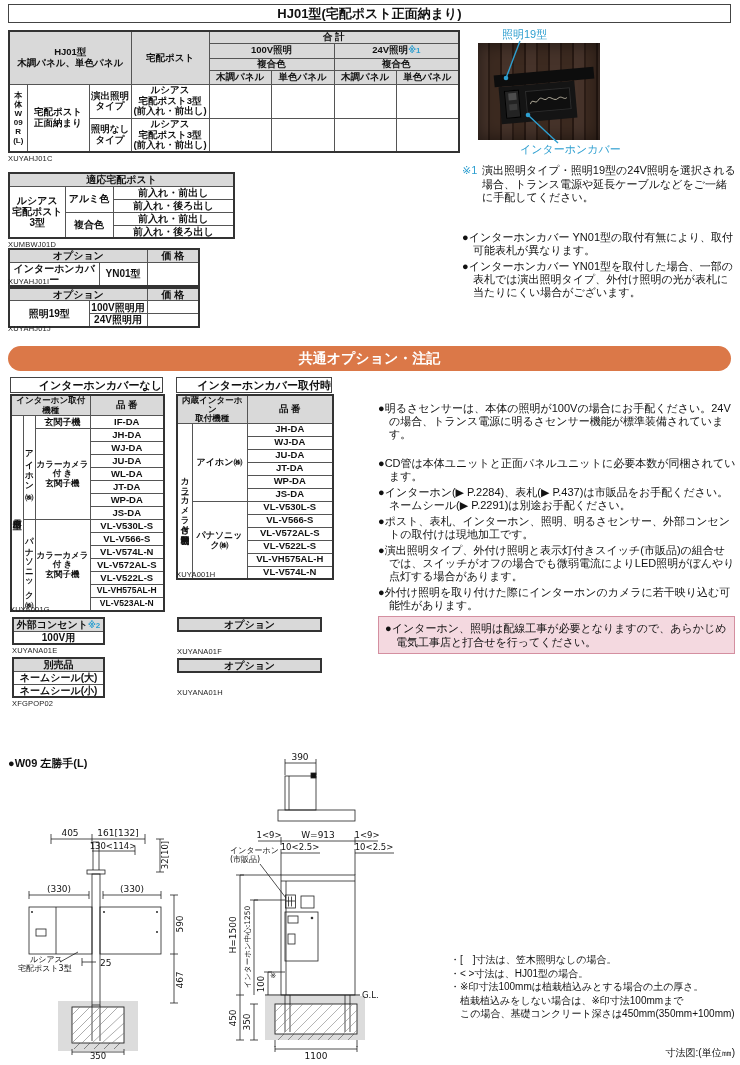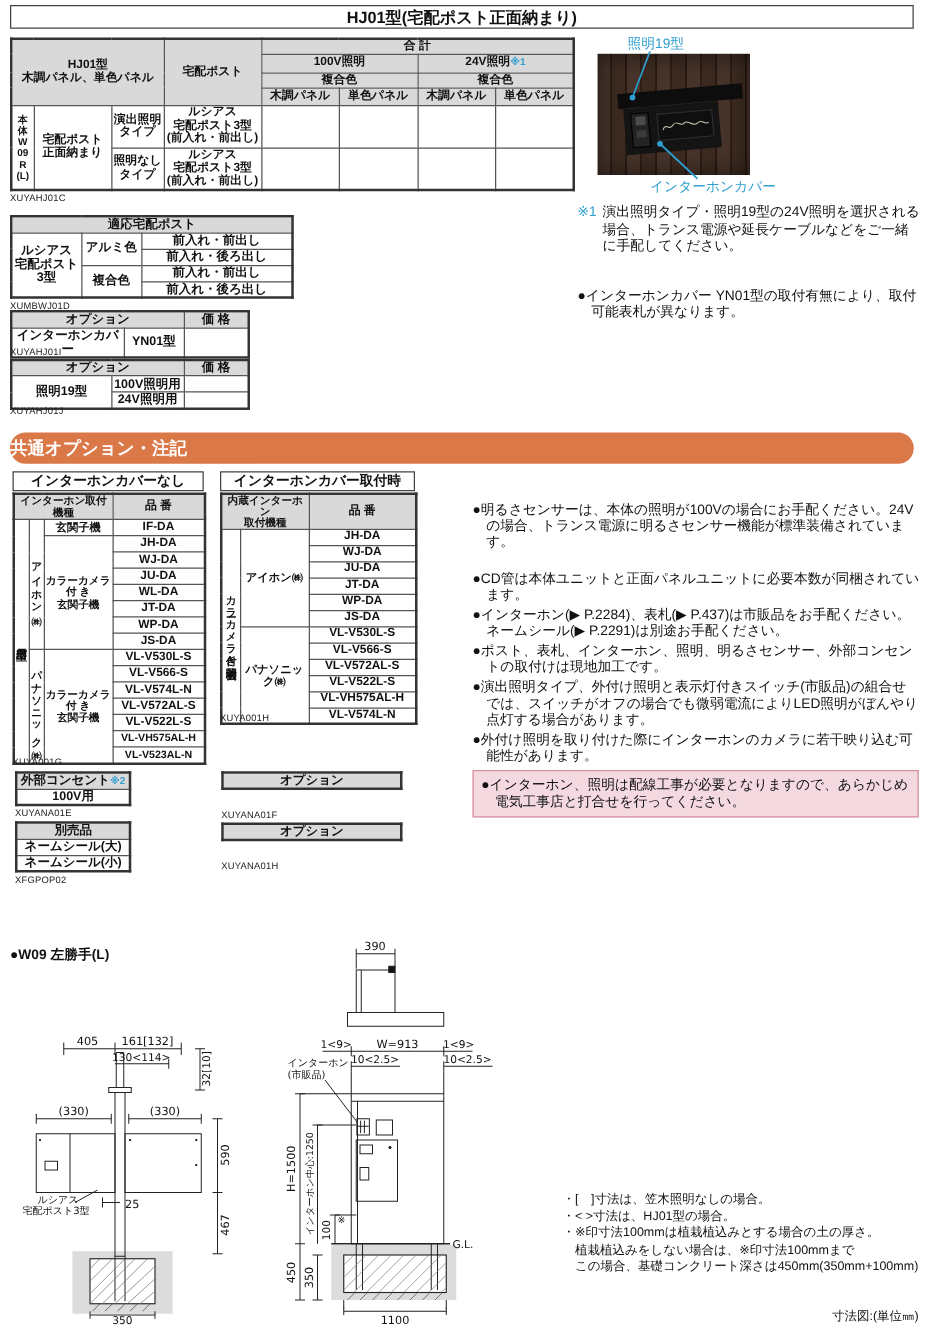--- a/index.html
+++ b/index.html
@@ -9,24 +9,24 @@
 .titlebox{border:1px solid #444;text-align:center;font-weight:bold;font-size:13px;line-height:17px;background:#fff}
 table{border-collapse:collapse;table-layout:fixed;background:#fff}
 table.tb{border:2px solid #333}
 th,td{border:1px solid #555;padding:0 1px;text-align:center;vertical-align:middle;font-weight:bold;line-height:1.12;overflow:hidden}
 .t10 th,.t10 td{font-size:10px}
 .t95 th,.t95 td{font-size:9.5px}
 .hd{background:#D9D9D9}
 .pre{white-space:pre-line}
 .vt{writing-mode:vertical-rl;text-orientation:upright;letter-spacing:1px;display:inline-block;font-weight:bold}
 .code{font-size:7.5px;color:#222;letter-spacing:.2px}
-.pill{background:#DB7848;color:#fff;font-weight:bold;font-size:14px;line-height:25px;border-radius:13px}
+.pill{background:#DB7848;color:#fff;font-weight:bold;font-size:14px;text-align:center;line-height:25px;border-radius:13px}
 .blue{color:#2E9FD0}
 .note{font-size:11px;line-height:13px;text-indent:-11px;padding-left:11px;margin:0 0 3px}
-.tbox{border:1px solid #444;background:#fff;text-align:center;font-weight:bold;font-size:11px;line-height:14px}
+.tbox{border:1px solid #444;background:#fff;text-align:right;font-weight:bold;font-size:11px;line-height:14px}
 .callout{font-size:11px;color:#2E9FD0;white-space:nowrap}
 .pink{background:#F4D9E0;border:1px solid #D48FA0;padding:4px 6px}
 .pink .note{margin:0;line-height:14px}
 .dnote{font-size:10px;line-height:13.5px;white-space:nowrap}
 .refnote{font-size:11px;line-height:13.5px;position:relative;padding-left:20px}
 .refnote .mk{position:absolute;left:0;top:0}
 svg text{font-family:"DejaVu Sans",sans-serif;font-size:9px;fill:#111}
 svg .jp{font-size:8px}
 svg .sm{font-size:7.5px}
 svg .f85{font-size:8.5px}
@@ -211,20 +211,21 @@
   <div class="abs callout" style="left:502px;top:27px">照明19型</div>
   <div class="abs callout" style="left:520px;top:142px">インターホンカバー</div>
 
   <div class="abs refnote" style="left:462px;top:164px;width:276px">
     <span class="mk blue">※1</span>
     <span>演出照明タイプ・照明19型の24V照明を選択される場合、トランス電源や延長ケーブルなどをご一緒に手配してください。</span>
   </div>
 
   <div class="abs" style="left:462px;top:231px;width:276px">
     <div class="note">●インターホンカバー YN01型の取付有無により、取付可能表札が異なります。</div>
+    <div class="note">●インターホンカバー YN01型を取付した場合、一部の表札では演出照明タイプ、外付け照明の光が表札に当たりにくい場合がございます。</div>
   </div>
 
   <div class="abs pill" style="left:8px;top:346px;width:723px;height:25px">共通オプション・注記</div>
 
   <div class="abs tbox" style="left:10px;top:377px;width:153px">インターホンカバーなし</div>
   <table class="abs tb t95" style="left:10px;top:394px;width:153px">
     <colgroup>
         <col style="width:12px">
         <col style="width:12px">
         <col style="width:55px">

